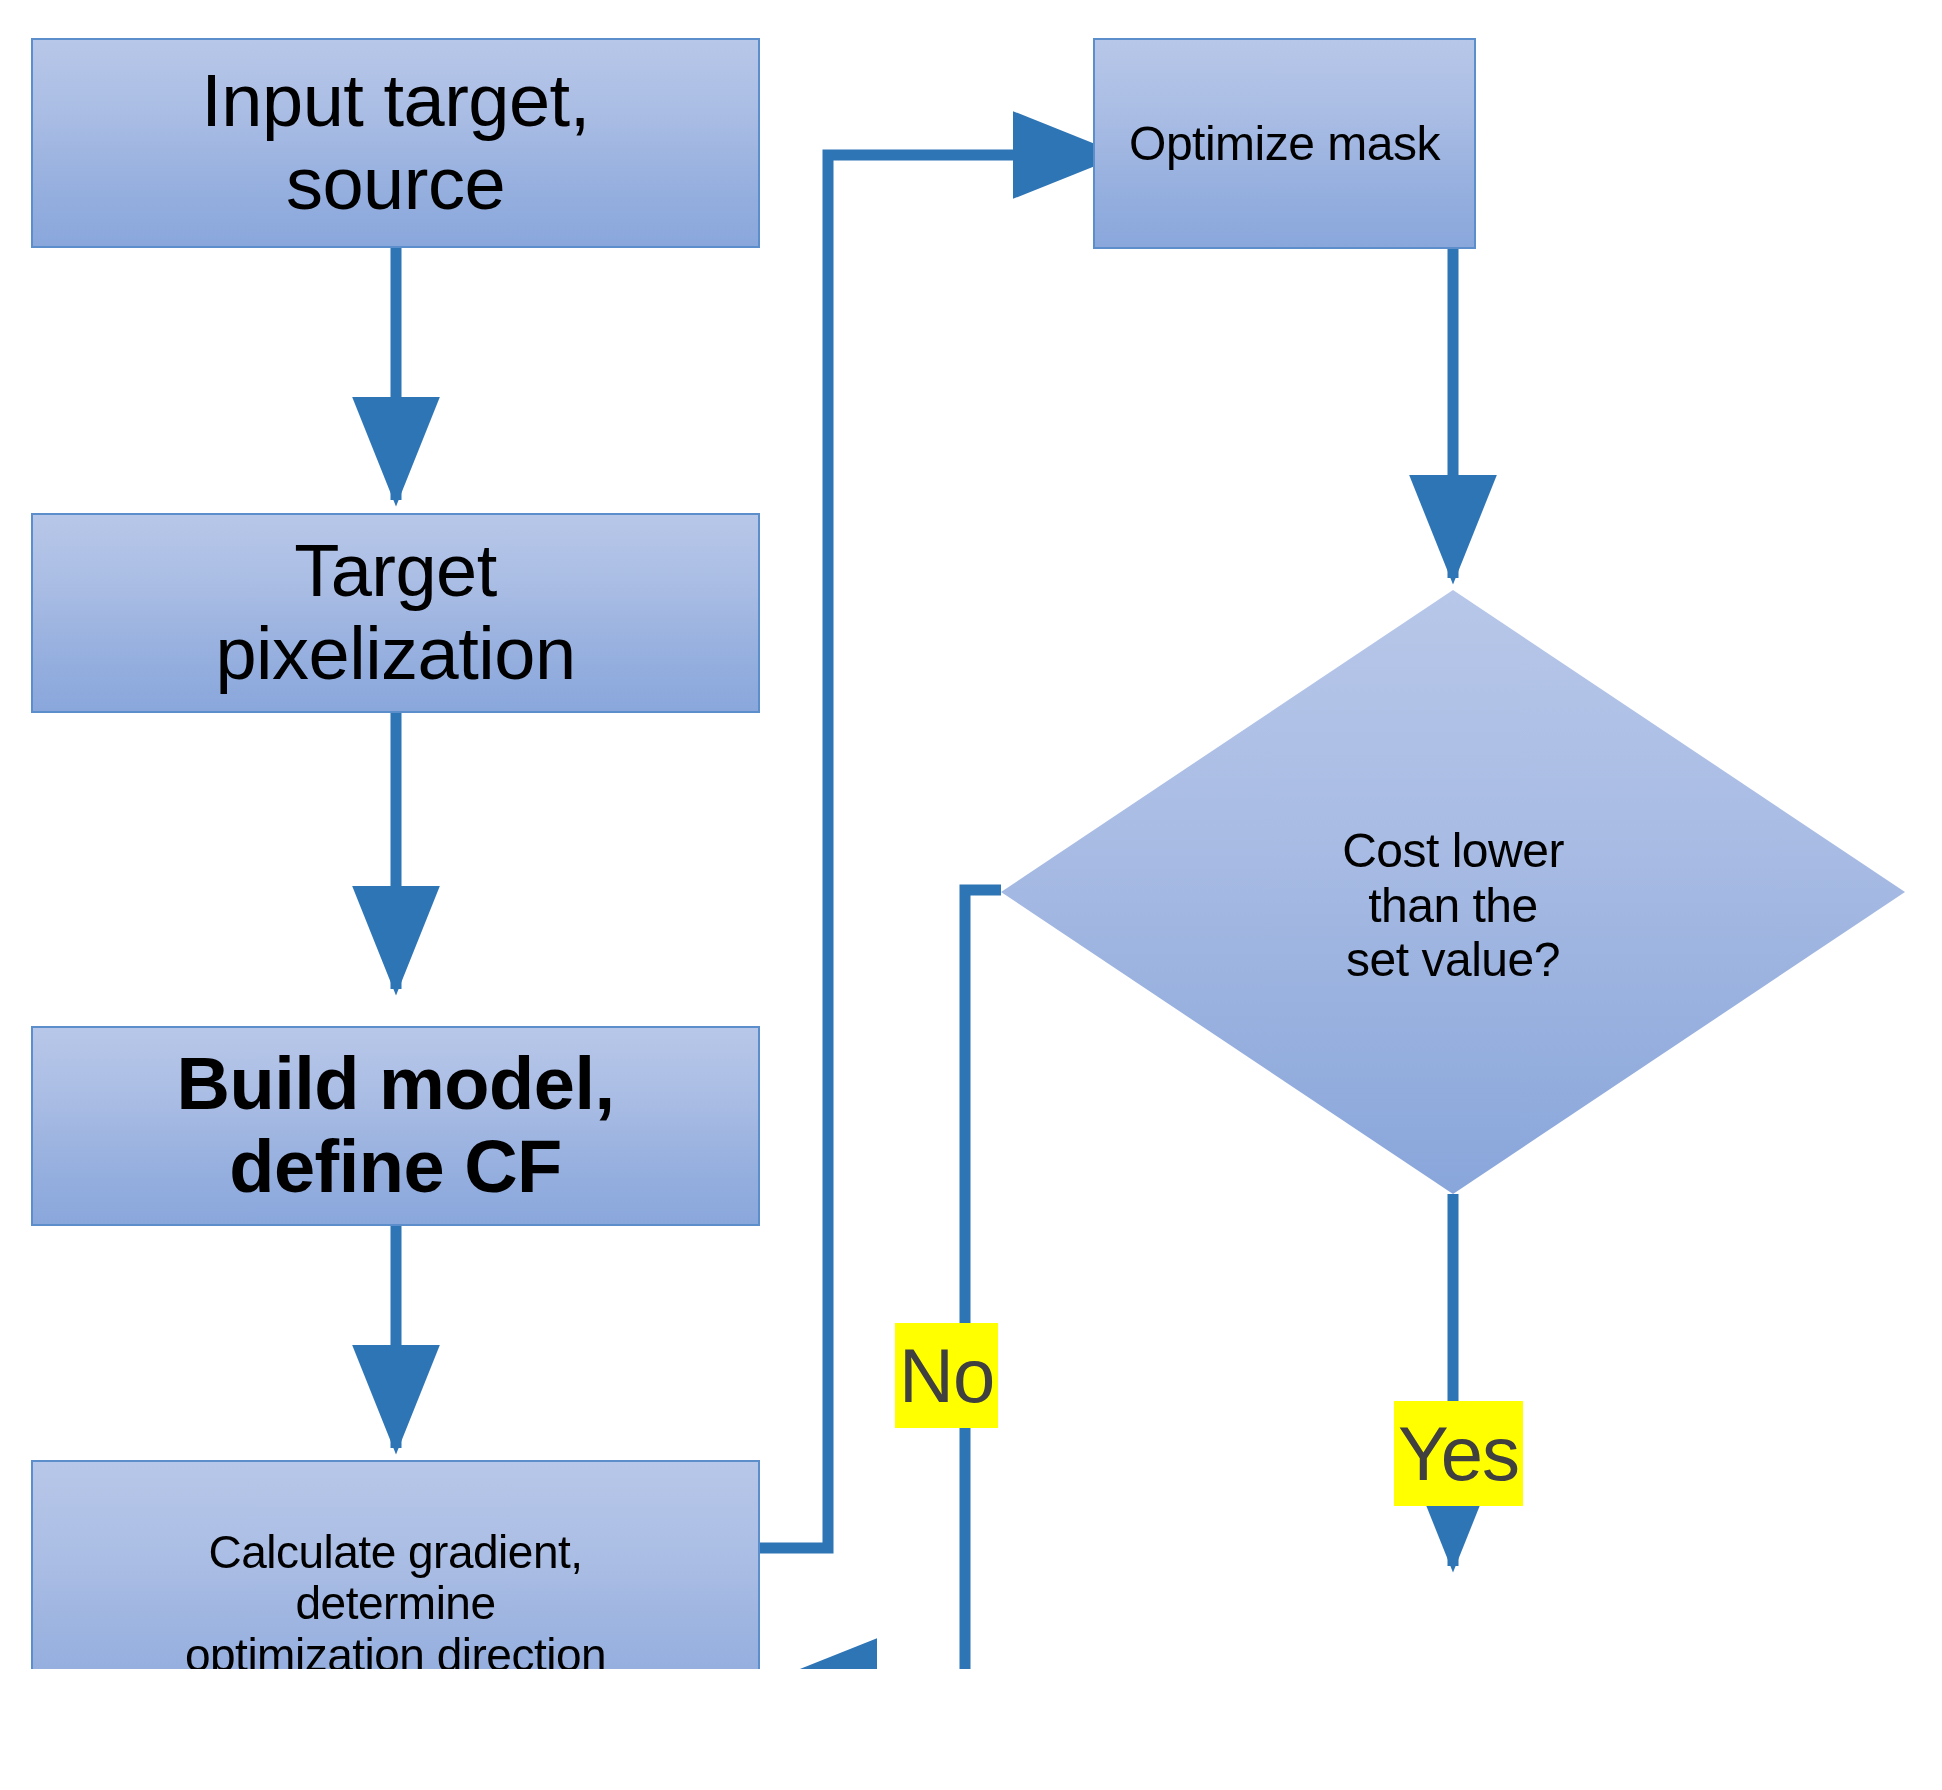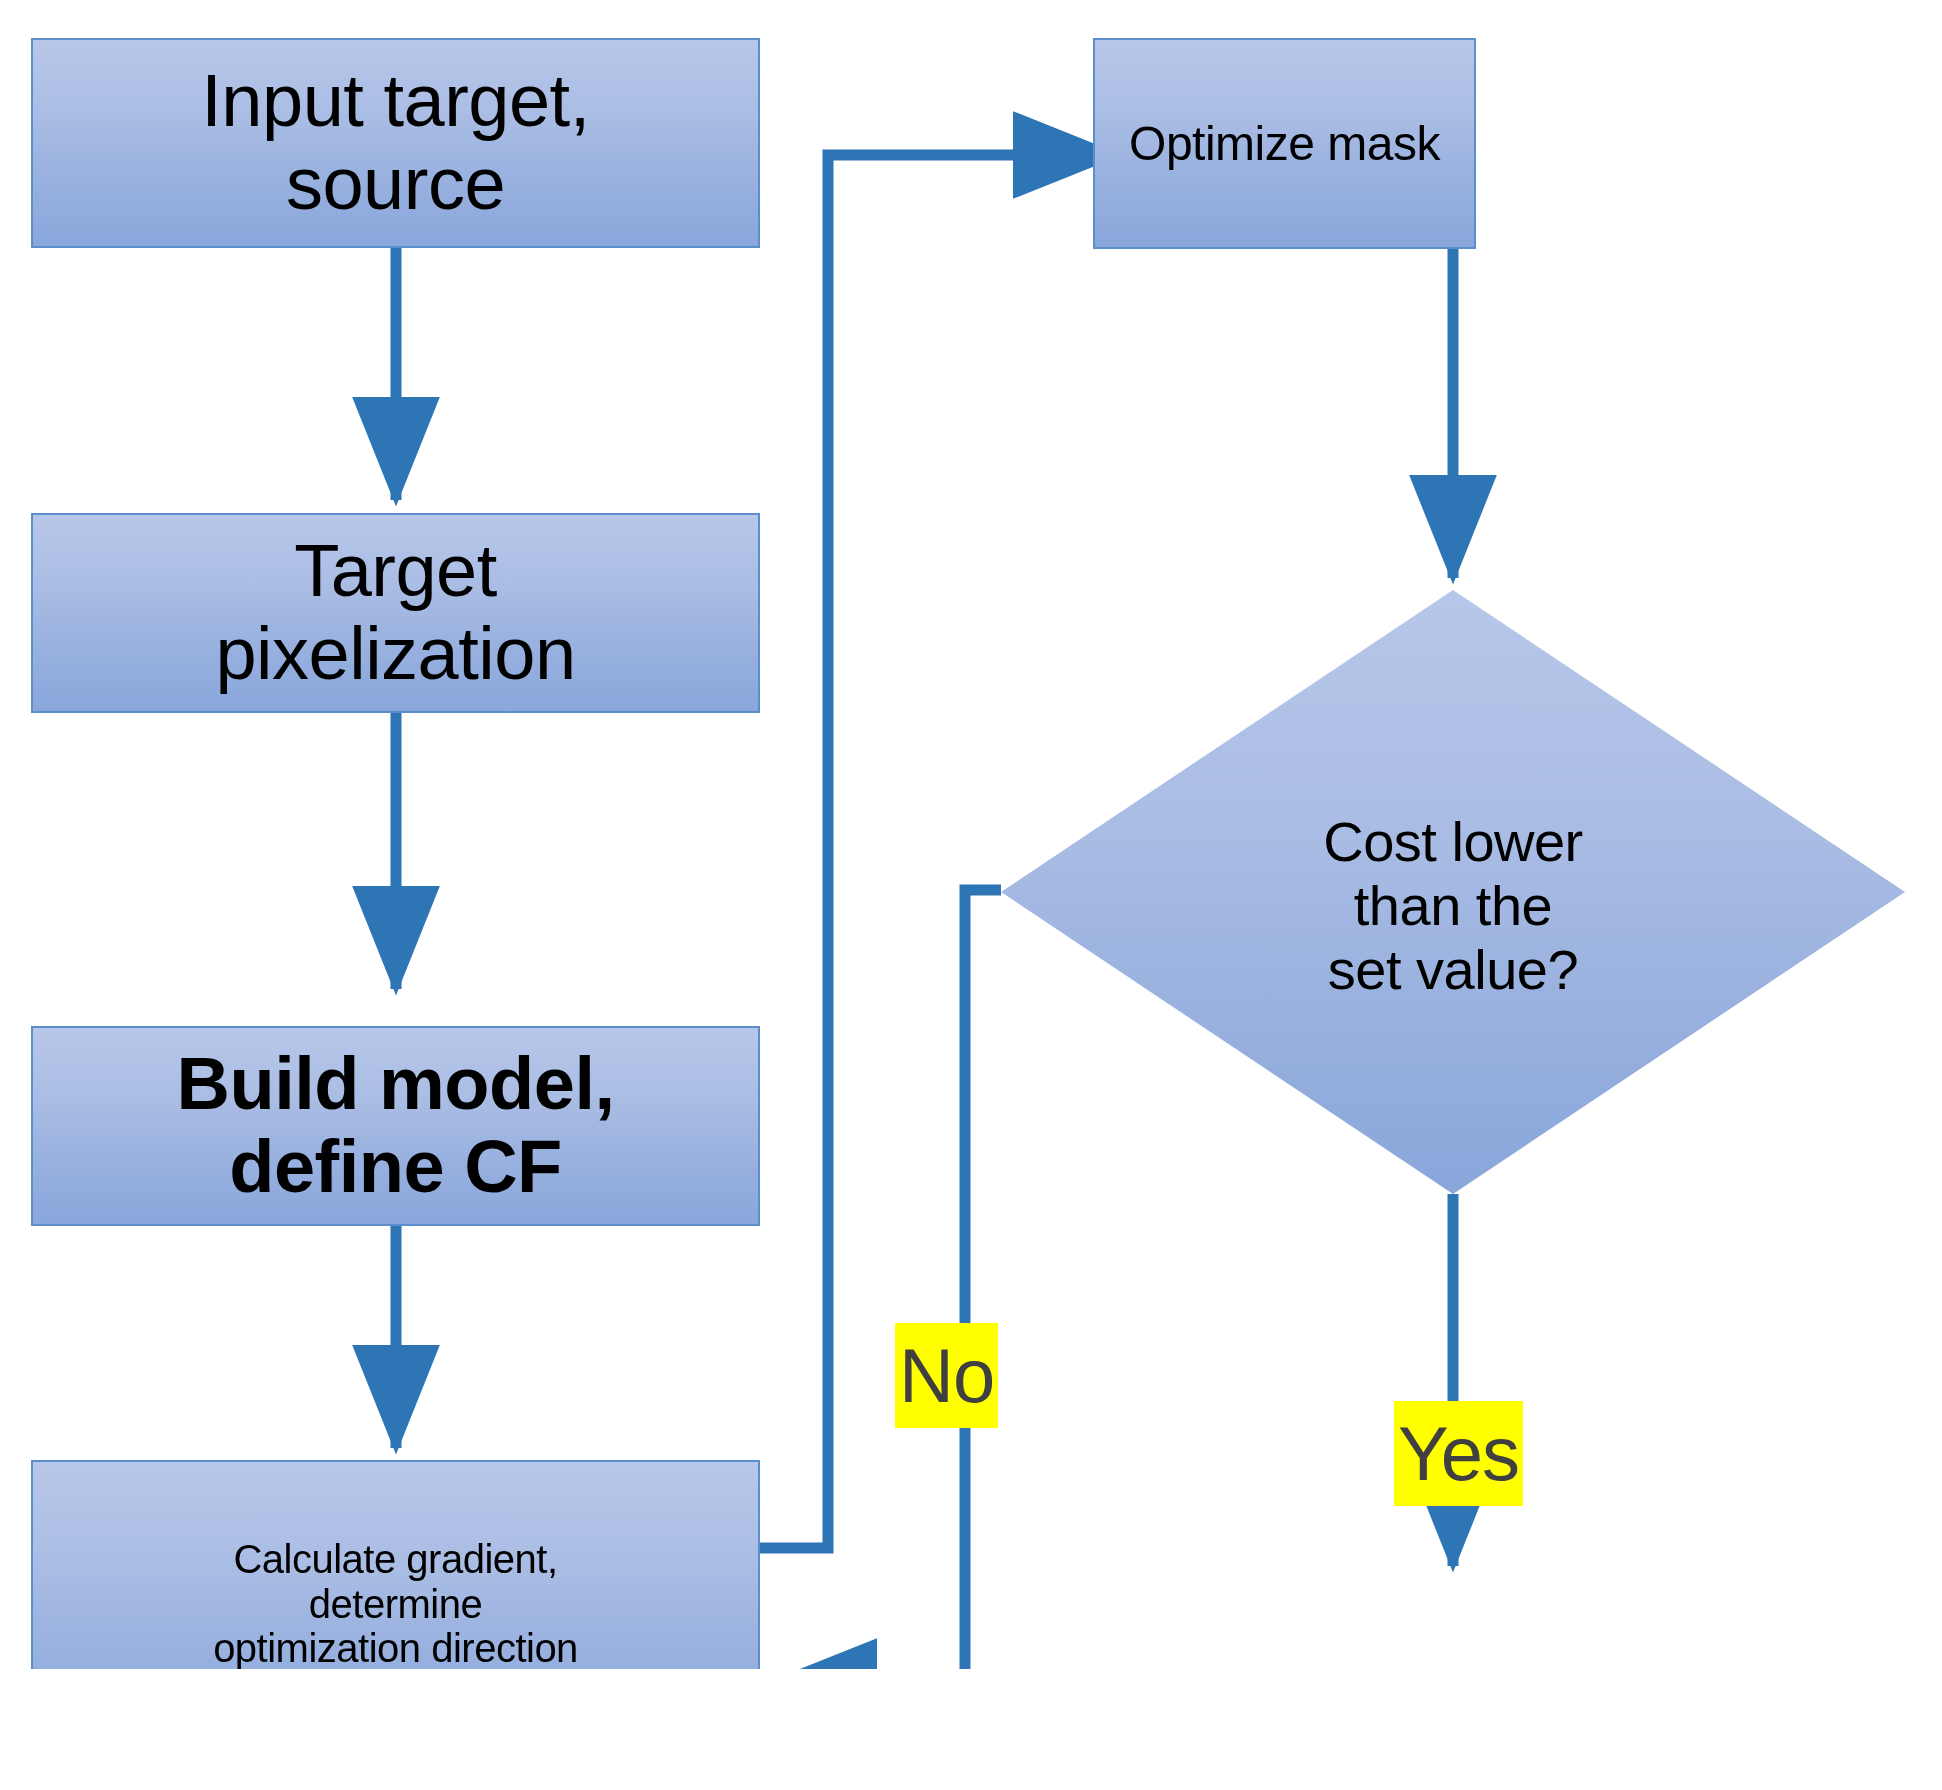--- a/index.html
+++ b/index.html
@@ -36,41 +36,41 @@
     width: 100%;
     padding: 0 8px;
     box-sizing: border-box;
     white-space: pre-line;
   }
 
   
   #node-input       { left: 31px;   top: 38px;   width: 729px;  height: 210px; font-size: 74px; }
   #node-pixelize    { left: 31px;   top: 513px;  width: 729px;  height: 200px; font-size: 74px; }
   #node-build       { left: 31px;   top: 1026px; width: 729px;  height: 200px; font-size: 74px; font-weight: bold; }
-  #node-gradient    { left: 31px;   top: 1460px; width: 729px;  height: 288px; font-size: 40px; }
+  #node-gradient    { left: 31px;   top: 1460px; width: 729px;  height: 288px; font-size: 46px; }
   #node-optimize    { left: 1093px; top: 38px;   width: 383px;  height: 211px; font-size: 48px; }
   #node-output      { left: 1146px; top: 1578px; width: 631px;  height: 170px; font-size: 74px; }
 
   
   #node-decision {
     position: absolute;
     left: 1001px;
     top: 590px;
     width: 904px;
     height: 604px;
     background: linear-gradient(180deg, #b7c7e9 0%, #a9bce4 40%, #93addd 80%, #89a6db 100%);
     -webkit-clip-path: polygon(50% 0%, 100% 50%, 50% 100%, 0% 50%);
     clip-path: polygon(50% 0%, 100% 50%, 50% 100%, 0% 50%);
     display: flex;
     align-items: center;
     justify-content: center;
   }
   #node-decision span {
     display: block;
-    font-size: 56px;
+    font-size: 48px;
     line-height: 1.14;
     color: #000;
     text-align: center;
     white-space: pre-line;
     letter-spacing: -0.5px;
     transform: translateY(14px);
   }
 
   
   #connectors {

